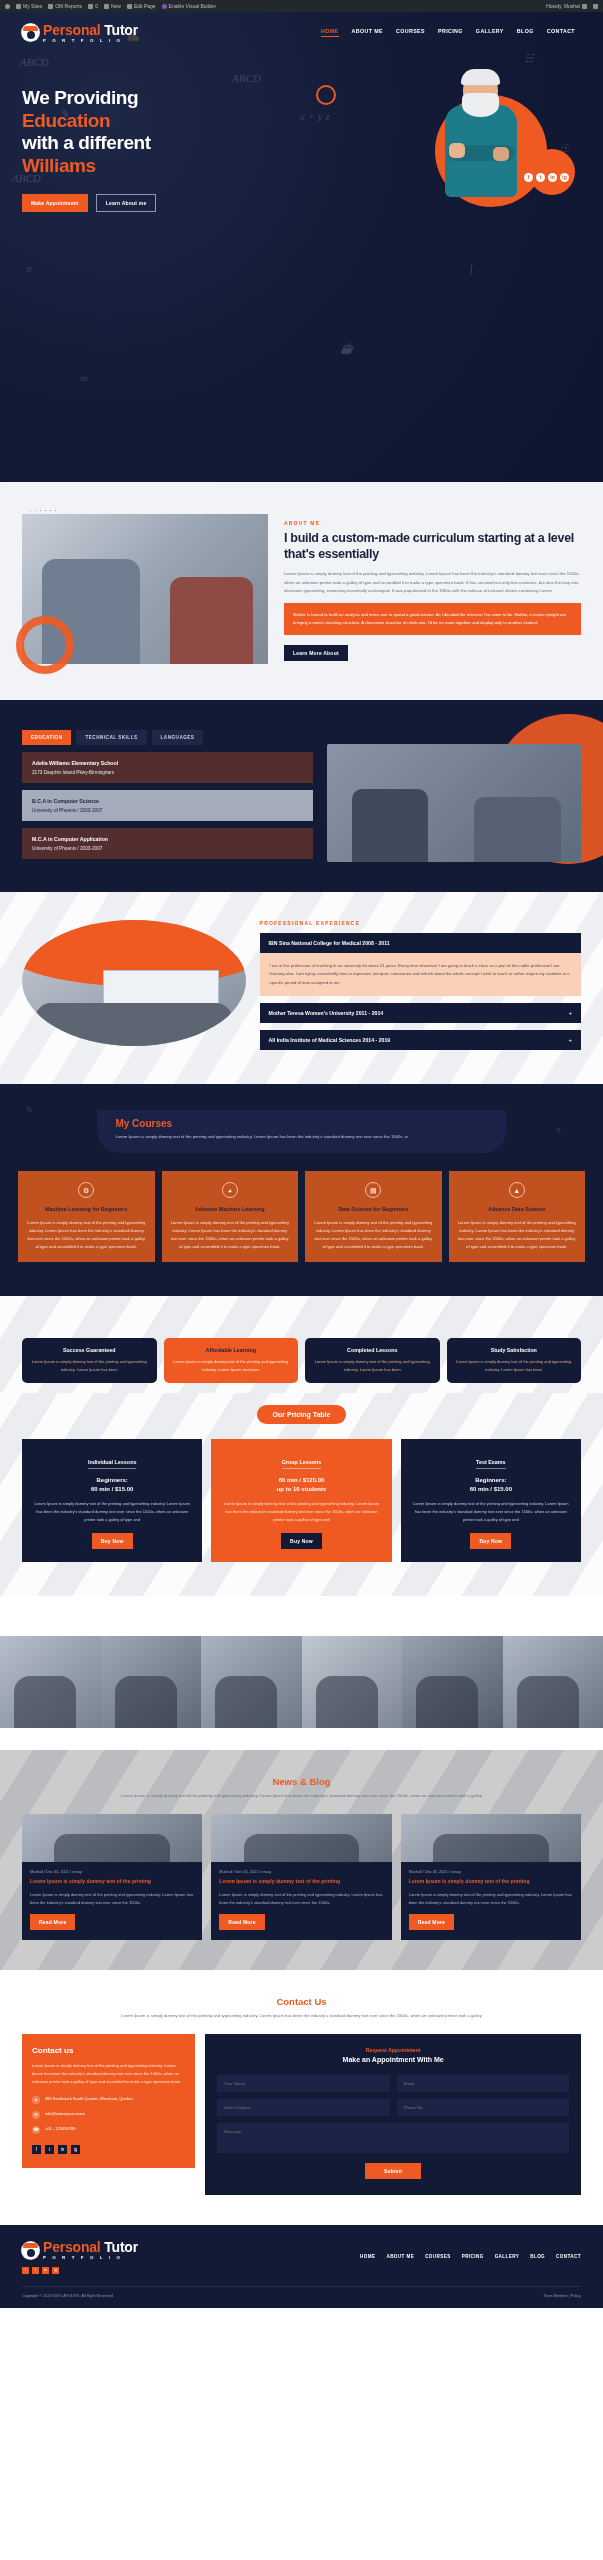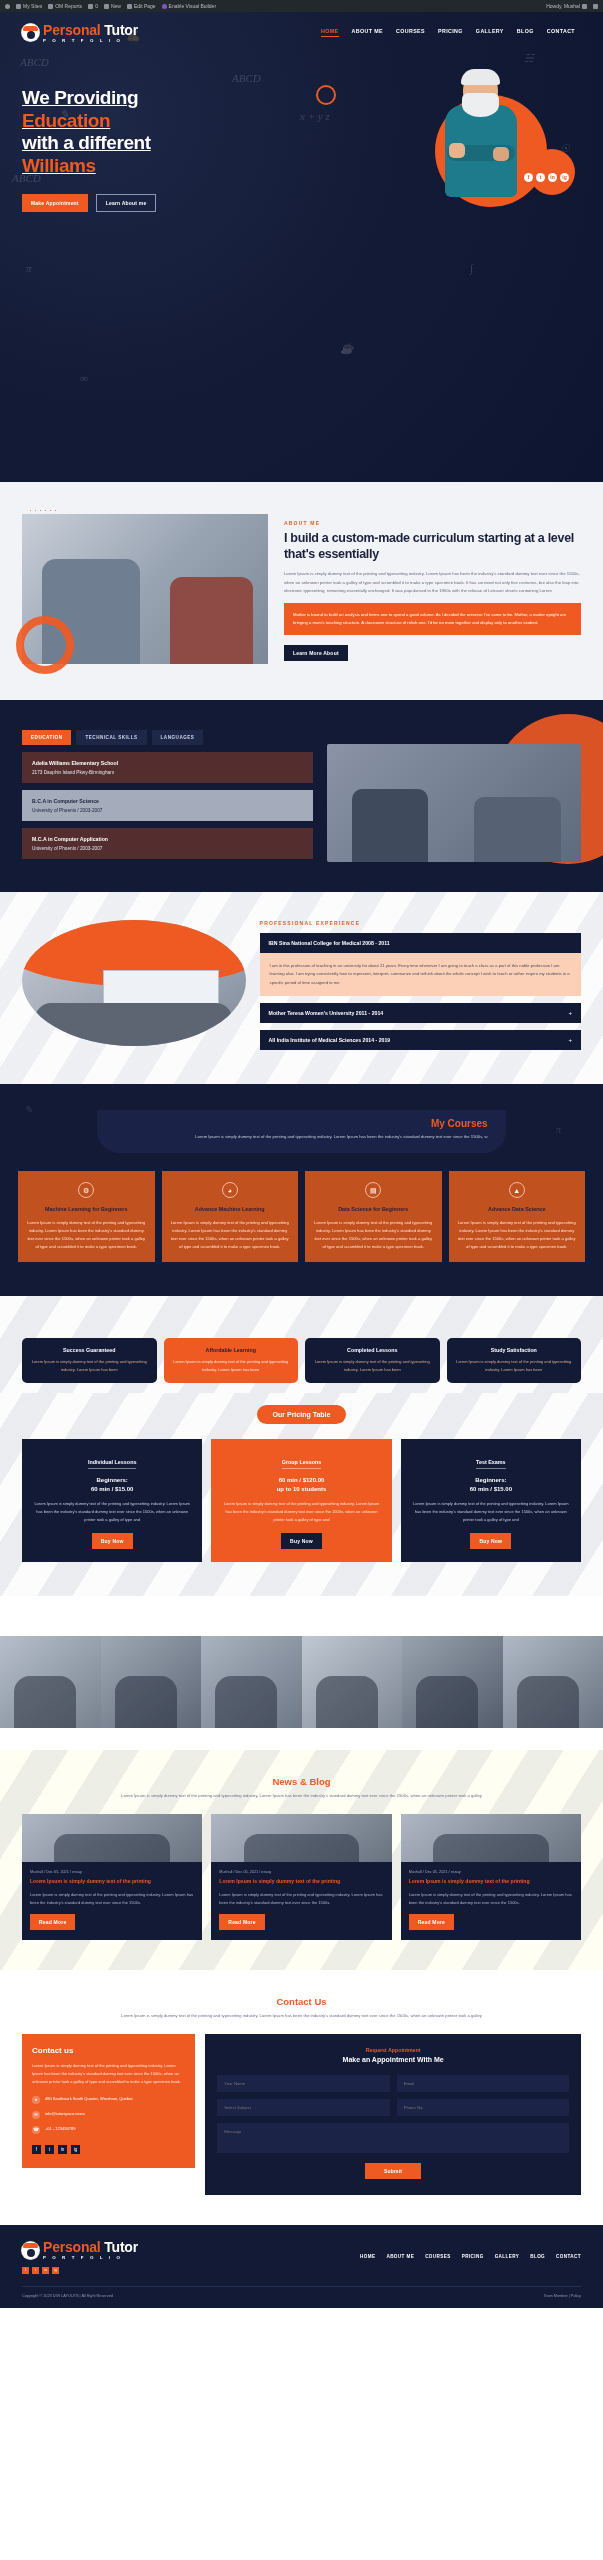--- a/index.html
+++ b/index.html
@@ -30,21 +30,21 @@
   .logo .ltop{font-size:14px;font-weight:bold;color:#ef5a22;letter-spacing:-.2px;}
   .logo .ltop em{font-style:normal;color:#fff;}
   .logo .lsub{font-size:4.4px;letter-spacing:2.6px;color:#fff;font-weight:bold;margin-top:1px;}
   .nav{margin-left:auto;display:flex;gap:13px;align-items:center;padding-right:6px;}
   .nav a{font-size:5.3px;font-weight:bold;letter-spacing:.4px;color:#fff;text-decoration:none;position:relative;padding-bottom:3px;}
   .nav a.active{color:#ef5a22;}
   .nav a.active:after{content:"";position:absolute;left:0;right:0;bottom:0;height:1.4px;background:#ef5a22;}
 
   .hero-inner{position:relative;z-index:5;display:flex;padding:34px 22px 0 22px;}
   .hero-left{width:53%;padding-top:10px;}
-  .hero-left h1{font-size:19px;line-height:1.18;font-weight:bold;color:#fff;letter-spacing:-.4px;text-decoration:underline;}
+  .hero-left h1{font-size:19px;line-height:1.18;font-weight:bold;color:#fff;letter-spacing:-.4px;}
   .hero-left h1 .or{color:#ef5a22;}
   .hero-btns{display:flex;gap:8px;margin-top:17px;}
   .btn{display:inline-flex;align-items:center;justify-content:center;font-size:5px;font-weight:bold;letter-spacing:.2px;padding:5px 9px;text-decoration:none;}
   .btn-solid{background:#ef5a22;color:#fff;}
   .btn-ghost{border:1px solid #8d97b3;color:#fff;}
 
   .hero-right{position:relative;flex:1;}
   .blob{position:absolute;}
   .blob1{width:112px;height:112px;border-radius:50%;background:#ef5a22;right:34px;top:18px;}
   .blob2{width:46px;height:46px;border-radius:50%;background:#ef5a22;right:6px;top:72px;}
@@ -106,21 +106,21 @@
   .exp-right .kicker{margin-bottom:7px;}
   .acc{background:#121a36;color:#fff;font-size:5.2px;font-weight:bold;padding:7px 9px;display:flex;align-items:center;}
   .acc .pl{margin-left:auto;font-size:6px;font-weight:normal;}
   .acc-body{background:#fbd0b6;color:#4b4f5e;font-size:4.2px;line-height:2;padding:9px 10px;}
   .exp-right .acc + .acc{margin-top:7px;}
   .acc-body + .acc{margin-top:7px;}
 
   
   .courses{position:relative;background:#121a36;padding:26px 18px 34px 18px;overflow:hidden;}
   .courses .doodles span{position:absolute;color:#9fb0d0;opacity:.18;font-size:10px;font-family:"Liberation Serif",serif;font-style:italic;}
-  .c-head{position:relative;z-index:3;margin:0 auto;width:72%;background:#1b2casd;background:#1a2347;border-radius:0 0 22px 22px;padding:8px 18px 12px 18px;text-align:right;}
+  .c-head{position:relative;z-index:3;margin:0 auto;width:72%;background:#1b2casd;background:#1a2347;border-radius:0 0 22px 22px;padding:8px 18px 12px 18px;text-align:left;}
   .c-head h2{font-size:10px;color:#ef5a22;font-weight:bold;}
   .c-head p{font-size:4.2px;color:#c4cbdb;line-height:1.9;margin-top:4px;}
   .c-grid{position:relative;z-index:3;display:flex;gap:7px;margin-top:18px;}
   .c-card{flex:1;background:#c1511f;padding:11px 8px 12px 8px;text-align:center;}
   .c-ico{width:16px;height:16px;border-radius:50%;border:1px solid #f4bd9c;margin:0 auto 7px auto;color:#fff;font-size:7px;line-height:15px;}
   .c-card h3{font-size:5.4px;font-weight:bold;color:#2a2140;line-height:1.5;}
   .c-card p{font-size:4.1px;color:#fde3d4;line-height:1.9;margin-top:6px;}
 
   
   .why{position:relative;background:#f1f2f5;padding:28px 22px 10px 22px;overflow:hidden;}
@@ -159,21 +159,21 @@
   .g-cell{flex:1;height:92px;position:relative;overflow:hidden;background:#8e98a8;}
   .g1{background:linear-gradient(140deg,#b6bfcb,#78828f);}
   .g2{background:linear-gradient(140deg,#9fa9b6,#5d6775);}
   .g3{background:linear-gradient(140deg,#aab3c0,#6d7886);}
   .g4{background:linear-gradient(140deg,#c0c8d3,#7e8794);}
   .g5{background:linear-gradient(140deg,#99a3b0,#525c6a);}
   .g6{background:linear-gradient(140deg,#b0b9c5,#6a7482);}
   .g-cell:after{content:"";position:absolute;left:14%;bottom:0;width:62%;height:56%;background:rgba(40,48,62,.55);border-radius:16px 16px 0 0;}
 
   
-  .news{background:#fef9c3;padding:26px 22px 30px 22px;position:relative;overflow:hidden;}
+  .news{background:#000000;padding:26px 22px 30px 22px;position:relative;overflow:hidden;}
   .news .stripes{position:absolute;inset:0;background:repeating-linear-gradient(-58deg,#ffffff 0 30px,#e9ebef 30px 60px);opacity:.8;}
   .n-grid{position:relative;z-index:3;display:flex;gap:9px;margin-top:14px;}
   .n-card{flex:1;background:#121a36;}
   .n-img{height:48px;background:linear-gradient(140deg,#aeb7c3,#69737f);position:relative;overflow:hidden;}
   .n-img:after{content:"";position:absolute;left:18%;bottom:0;width:64%;height:58%;background:rgba(32,40,55,.5);border-radius:14px 14px 0 0;}
   .n-body{padding:8px 8px 10px 8px;}
   .n-meta{font-size:3.8px;color:#9aa4bd;}
   .n-title{font-size:5.1px;font-weight:bold;color:#ef5a22;line-height:1.55;margin-top:4px;}
   .n-card p{font-size:4px;line-height:1.95;color:#aeb7cc;margin-top:5px;}
   .n-card .btn{margin-top:8px;}

